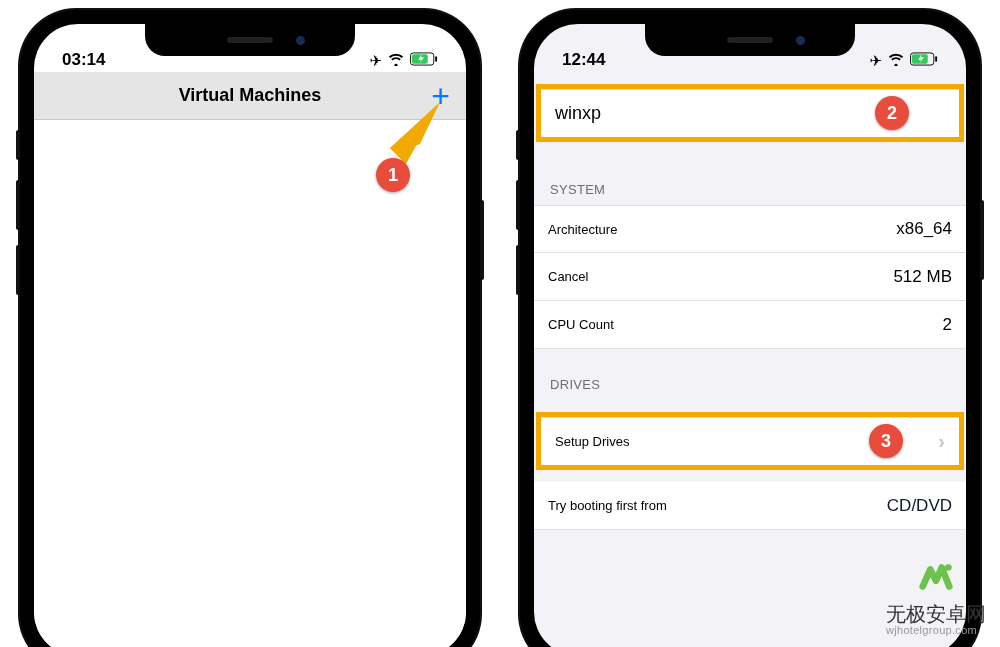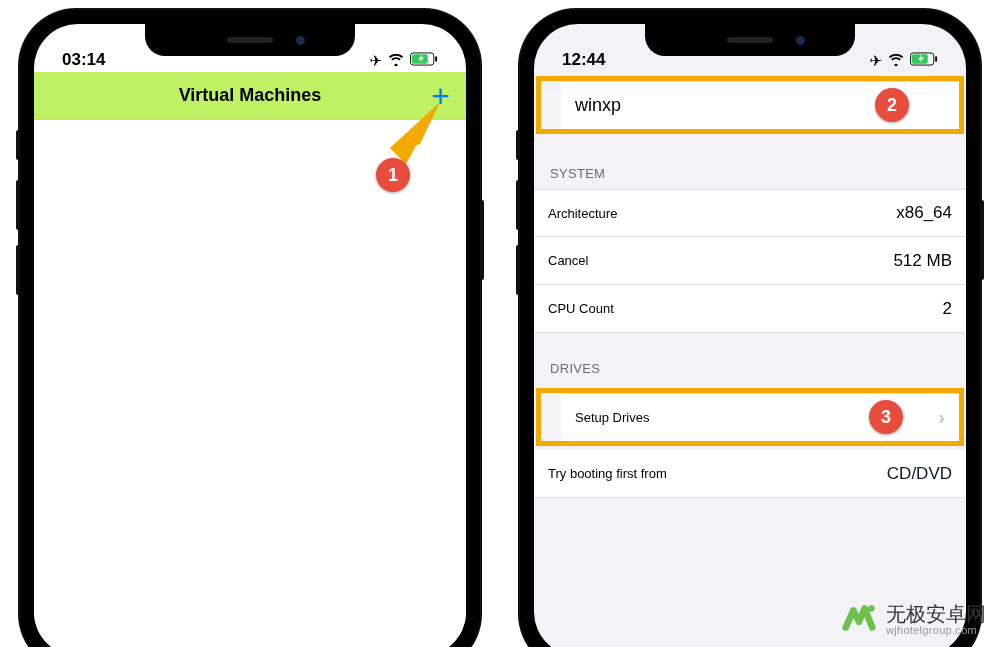--- a/index.html
+++ b/index.html
@@ -96,21 +96,21 @@
     .battery-icon { position: relative; }
     .battery-icon svg { width: 28px; height: 14px; }
 
     .nav {
       height: 48px;
       width: 100%;
       border-bottom: 1px solid #c7c7cc;
       display: flex;
       align-items: center;
       position: relative;
-      background: #bef264;
+      background: #e5e5e5;
       padding: 0 16px;
     }
     .nav.clear-bg { background: transparent; }
     .nav-title {
       position: absolute;
       left: 50%;
       transform: translateX(-50%);
       font-size: 18px;
       font-weight: 600;
     }
@@ -157,22 +157,21 @@
     .cell-value.gray { color: #0f172a; }
     .disclosure {
       margin-left: 10px;
       color: #c7c7cc;
       font-size: 20px;
       font-weight: 600;
     }
 
     .highlight-box {
       border: 5px solid #f2a900;
-      margin: 4px 2px;
-      padding-left: 20px;
+      margin: 12px 2px;
     }
 
     .name-input {
       width: 100%;
       font-size: 18px;
       border: none;
     }
 
     .callout-badge {
       position: absolute;
@@ -193,23 +192,24 @@
     .arrow-annotation {
       position: absolute;
       z-index: 15;
     }
 
     .watermark {
       position: absolute;
       right: 14px;
       bottom: 10px;
       display: flex;
-      align-items: flex-end;
+      align-items: center;
       gap: 8px;
       z-index: 100;
+      flex-direction: column;
     }
     .watermark .wtext {
       display: flex; flex-direction: column; line-height: 1.05;
     }
     .watermark .t1 { font-size: 20px; color: #333; font-weight: 500;}
     .watermark .t2 { font-size: 11px; color: #999; letter-spacing: 0.3px;}
   </style>
 </head>
 <body>
 

